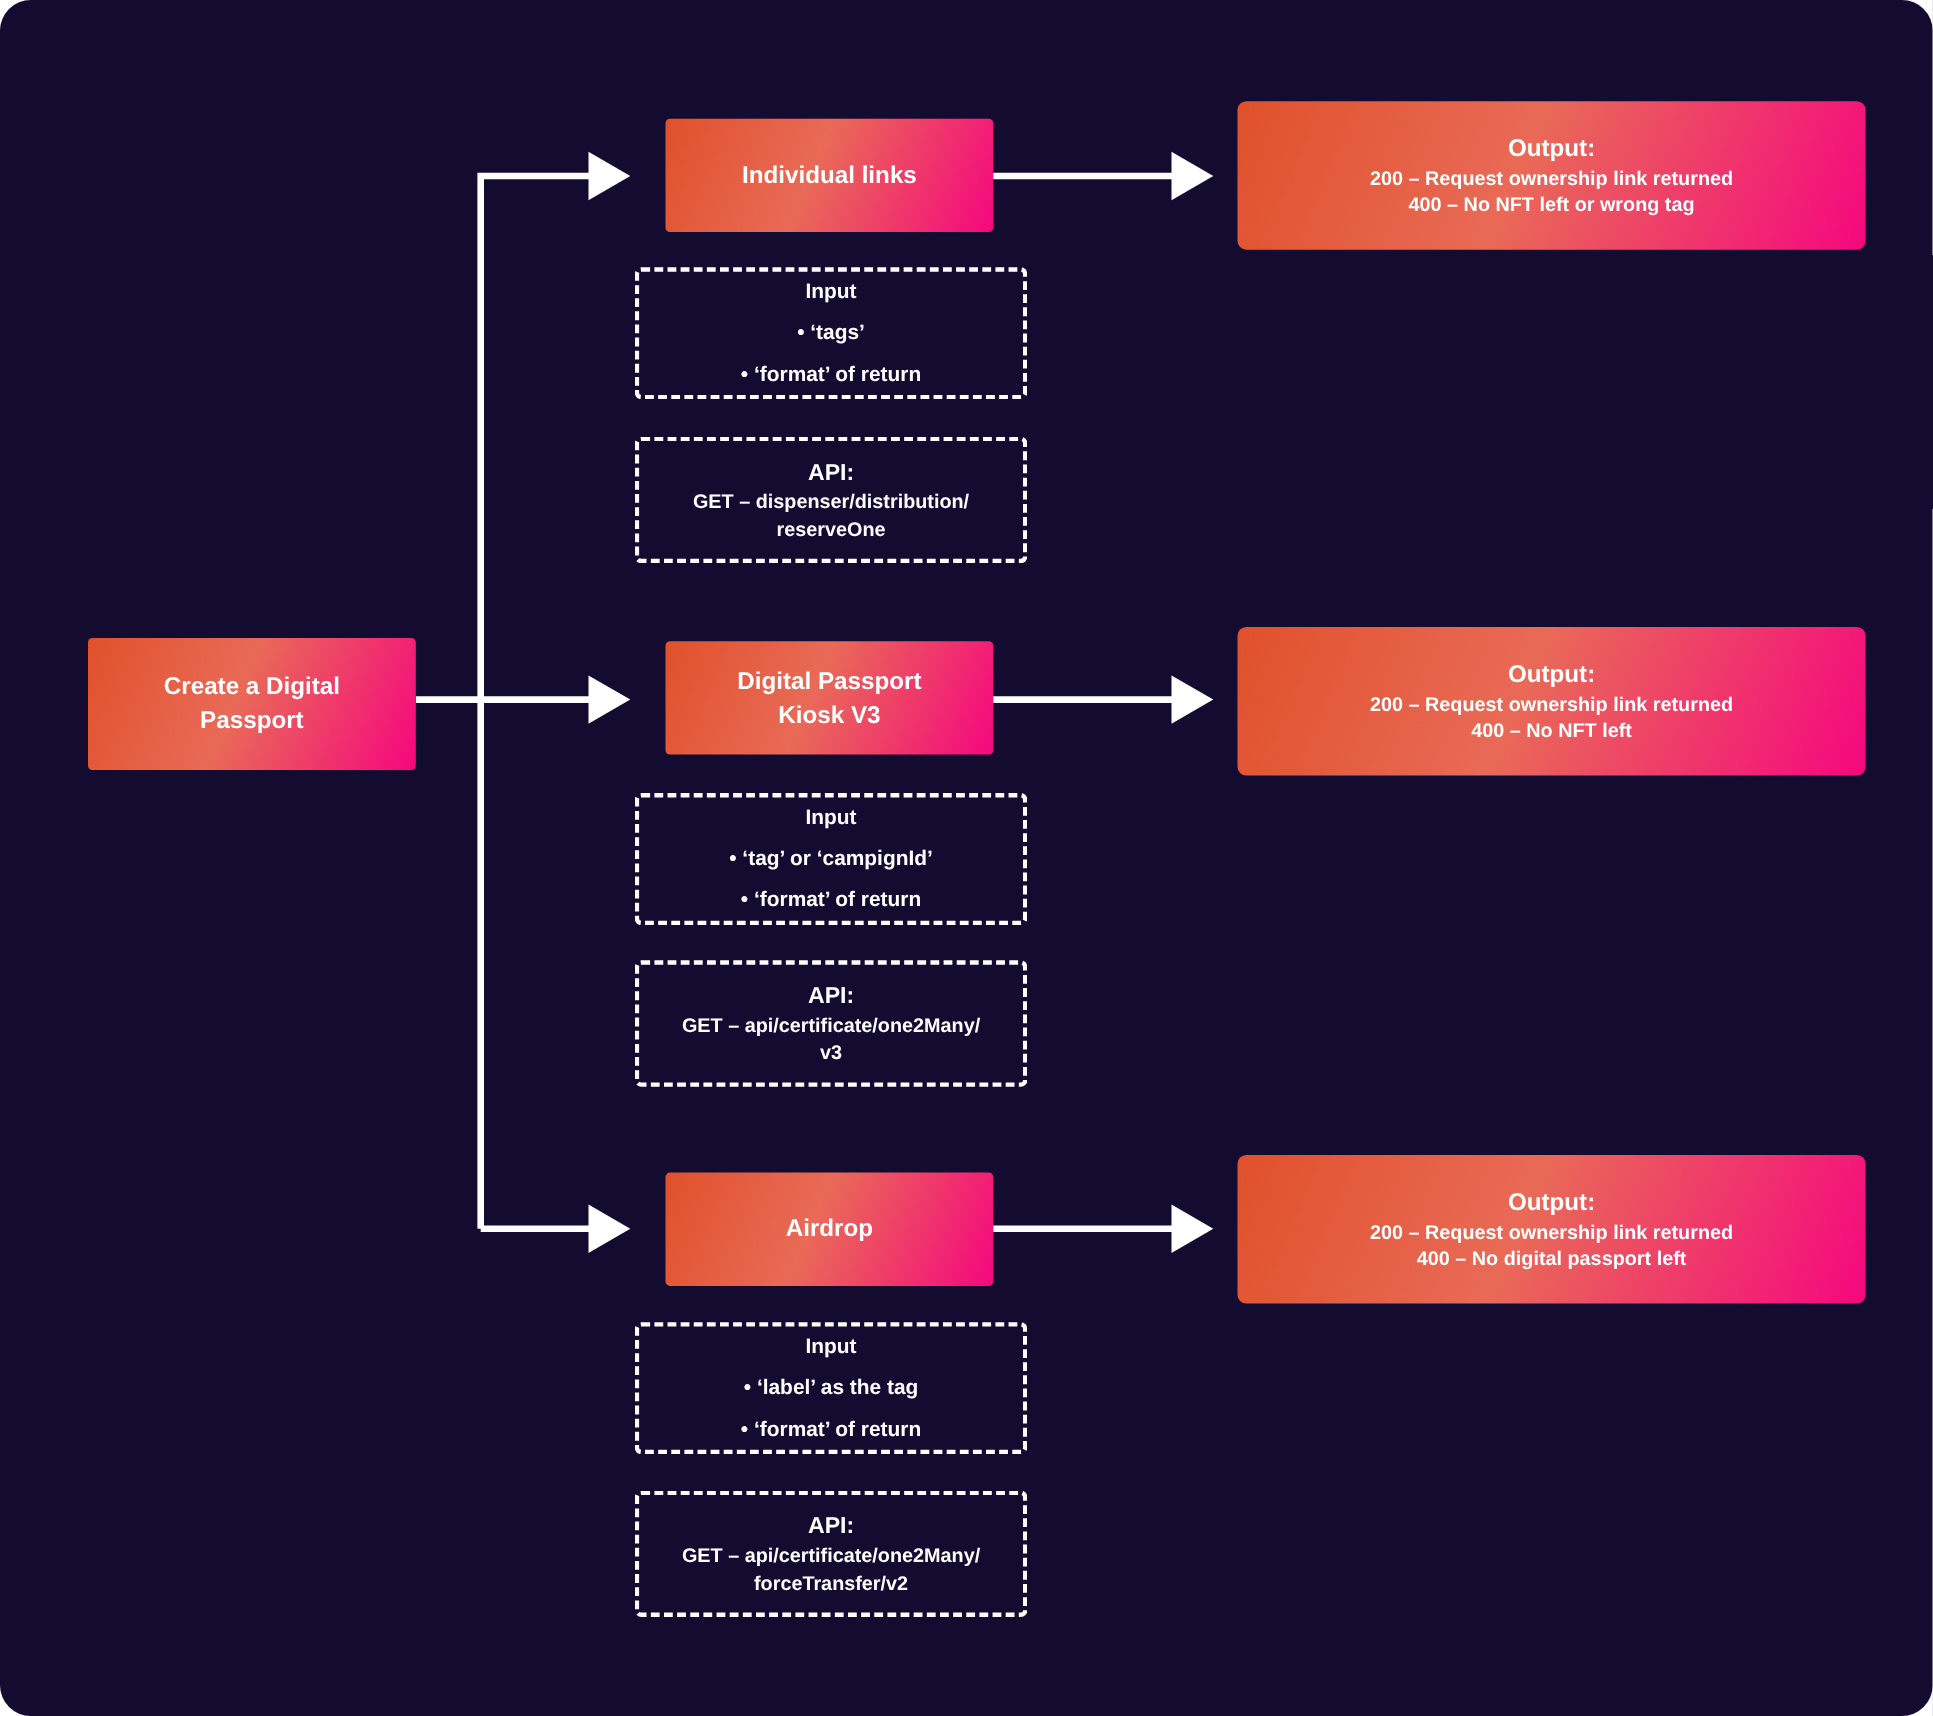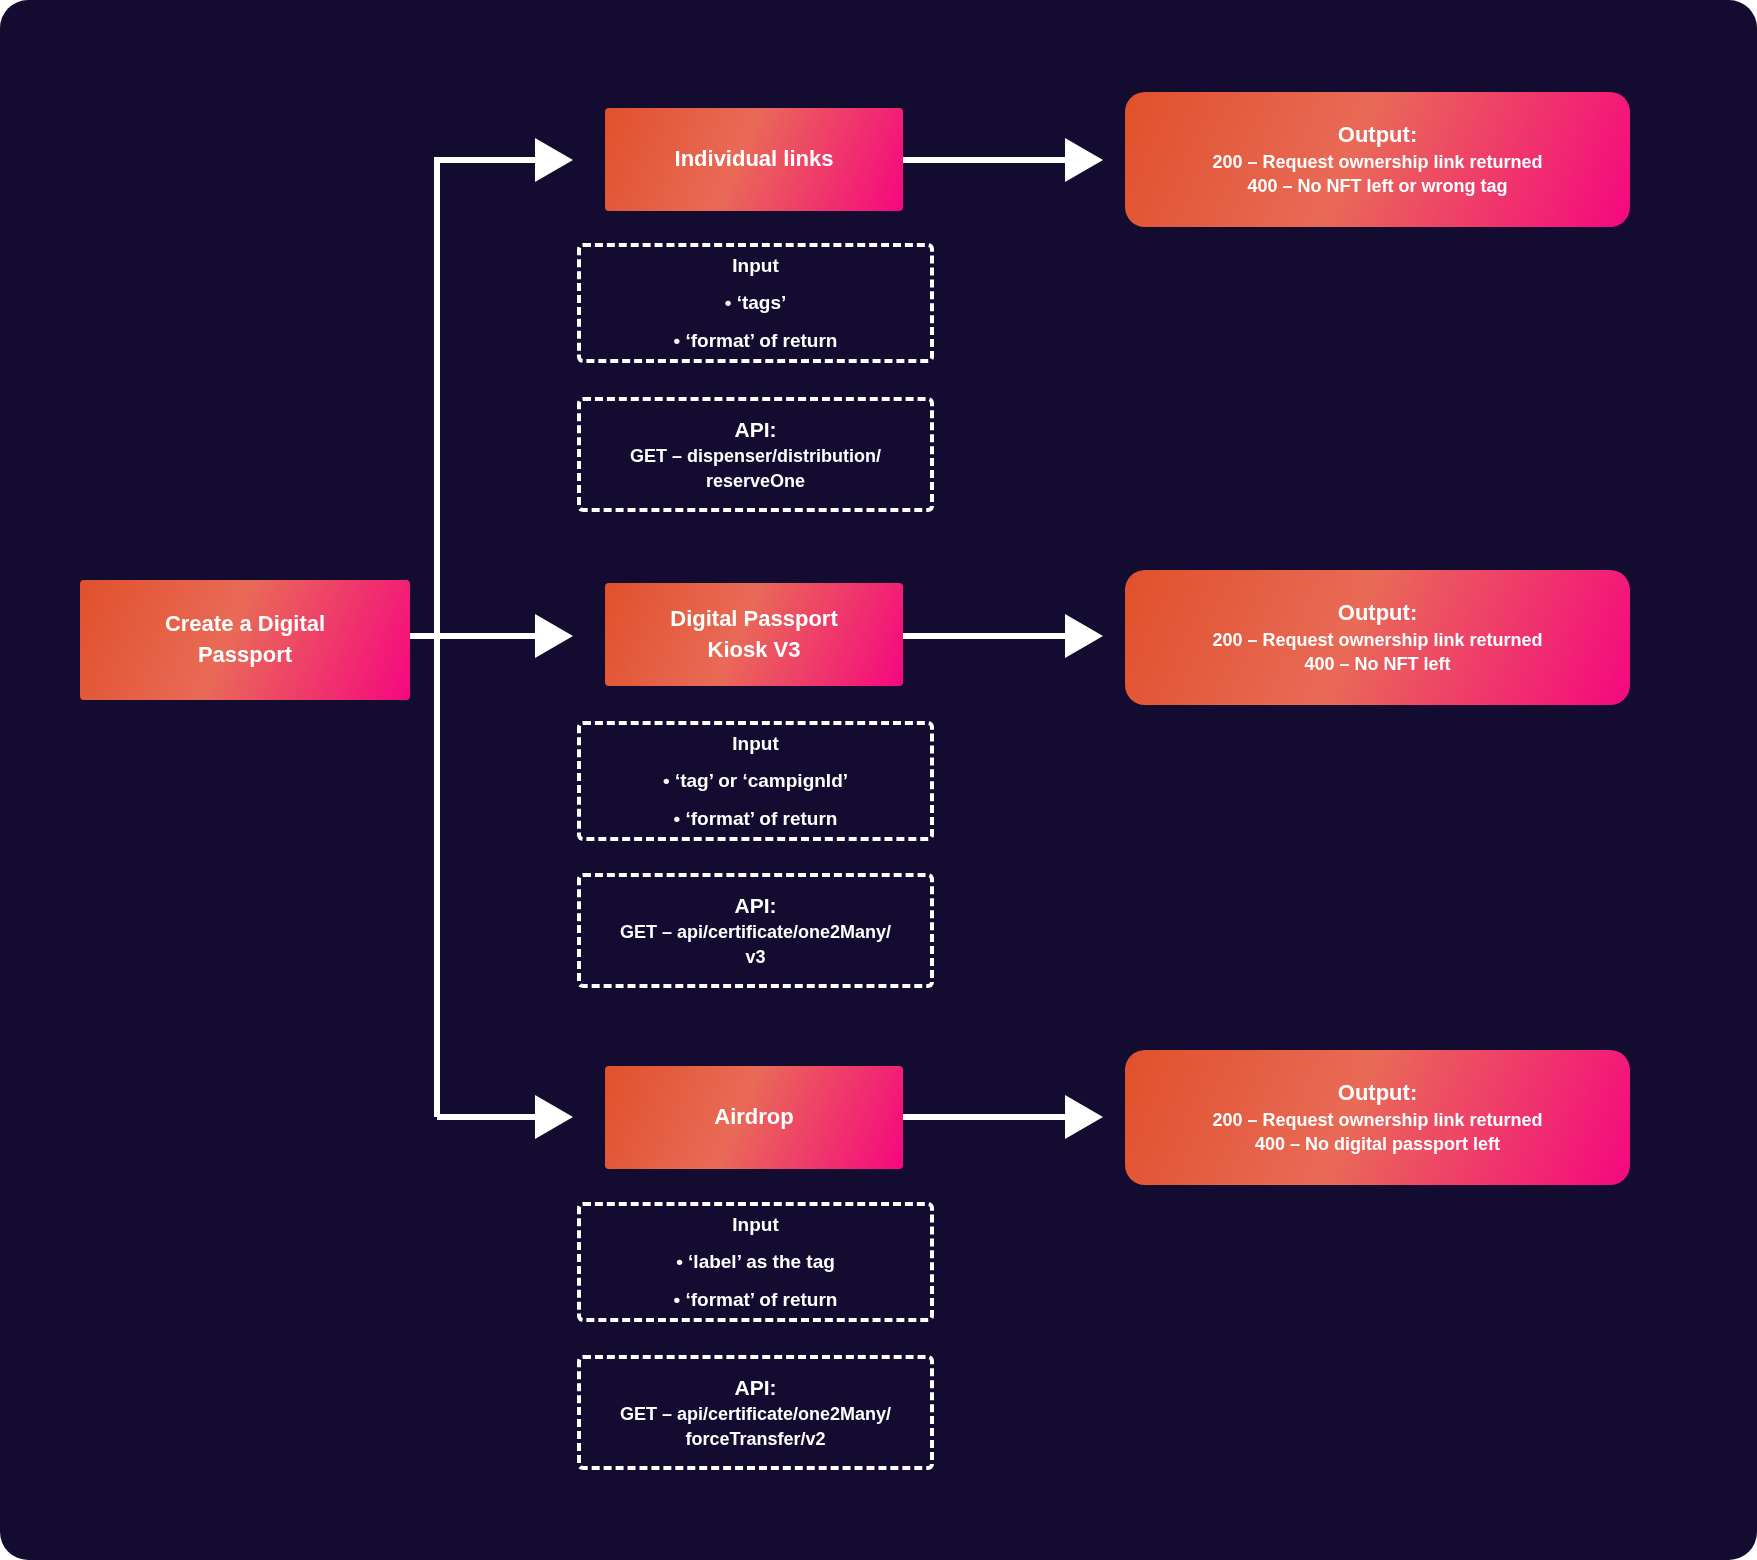--- a/index.html
+++ b/index.html
@@ -10,27 +10,27 @@
   }
   .lines-svg{position:absolute;left:0;top:0;width:1757px;height:1560px;pointer-events:none;}
 
   
   .gnode{
     position:absolute;display:flex;flex-direction:column;align-items:center;justify-content:center;
     text-align:center;font-weight:700;
     background:linear-gradient(113deg,#e0512b 0%,#e96a57 45%,#f5077f 100%);
     border-radius:4px;
   }
-  .root-node{left:80px;top:580px;width:330px;height:120px;font-size:22px;line-height:1.4;}
+  .root-node{left:80px;top:580px;width:298px;height:120px;font-size:22px;line-height:1.4;}
   .root-node .inner{max-width:215px;}
   .bnode{left:605px;width:298px;height:103px;font-size:22px;line-height:1.4;}
   .bnode .inner{max-width:215px;}
   .n1{top:108px;} .n2{top:583px;} .n3{top:1066px;}
 
-  .out{left:1125px;width:505px;height:135px;border-radius:20px;}
+  .out{left:1125px;width:571px;height:135px;border-radius:8px;}
   .o1{top:92px;} .o2{top:570px;} .o3{top:1050px;}
   .otitle{font-size:22px;font-weight:700;line-height:1.35;}
   .oline{font-size:18px;font-weight:700;line-height:1.35;white-space:nowrap;}
 
   
   .dashed{
     position:absolute;left:577px;width:357px;box-sizing:border-box;
     border:4px dashed #ffffff;border-radius:6px;
     display:flex;flex-direction:column;align-items:center;justify-content:center;
     text-align:center;font-weight:700;

